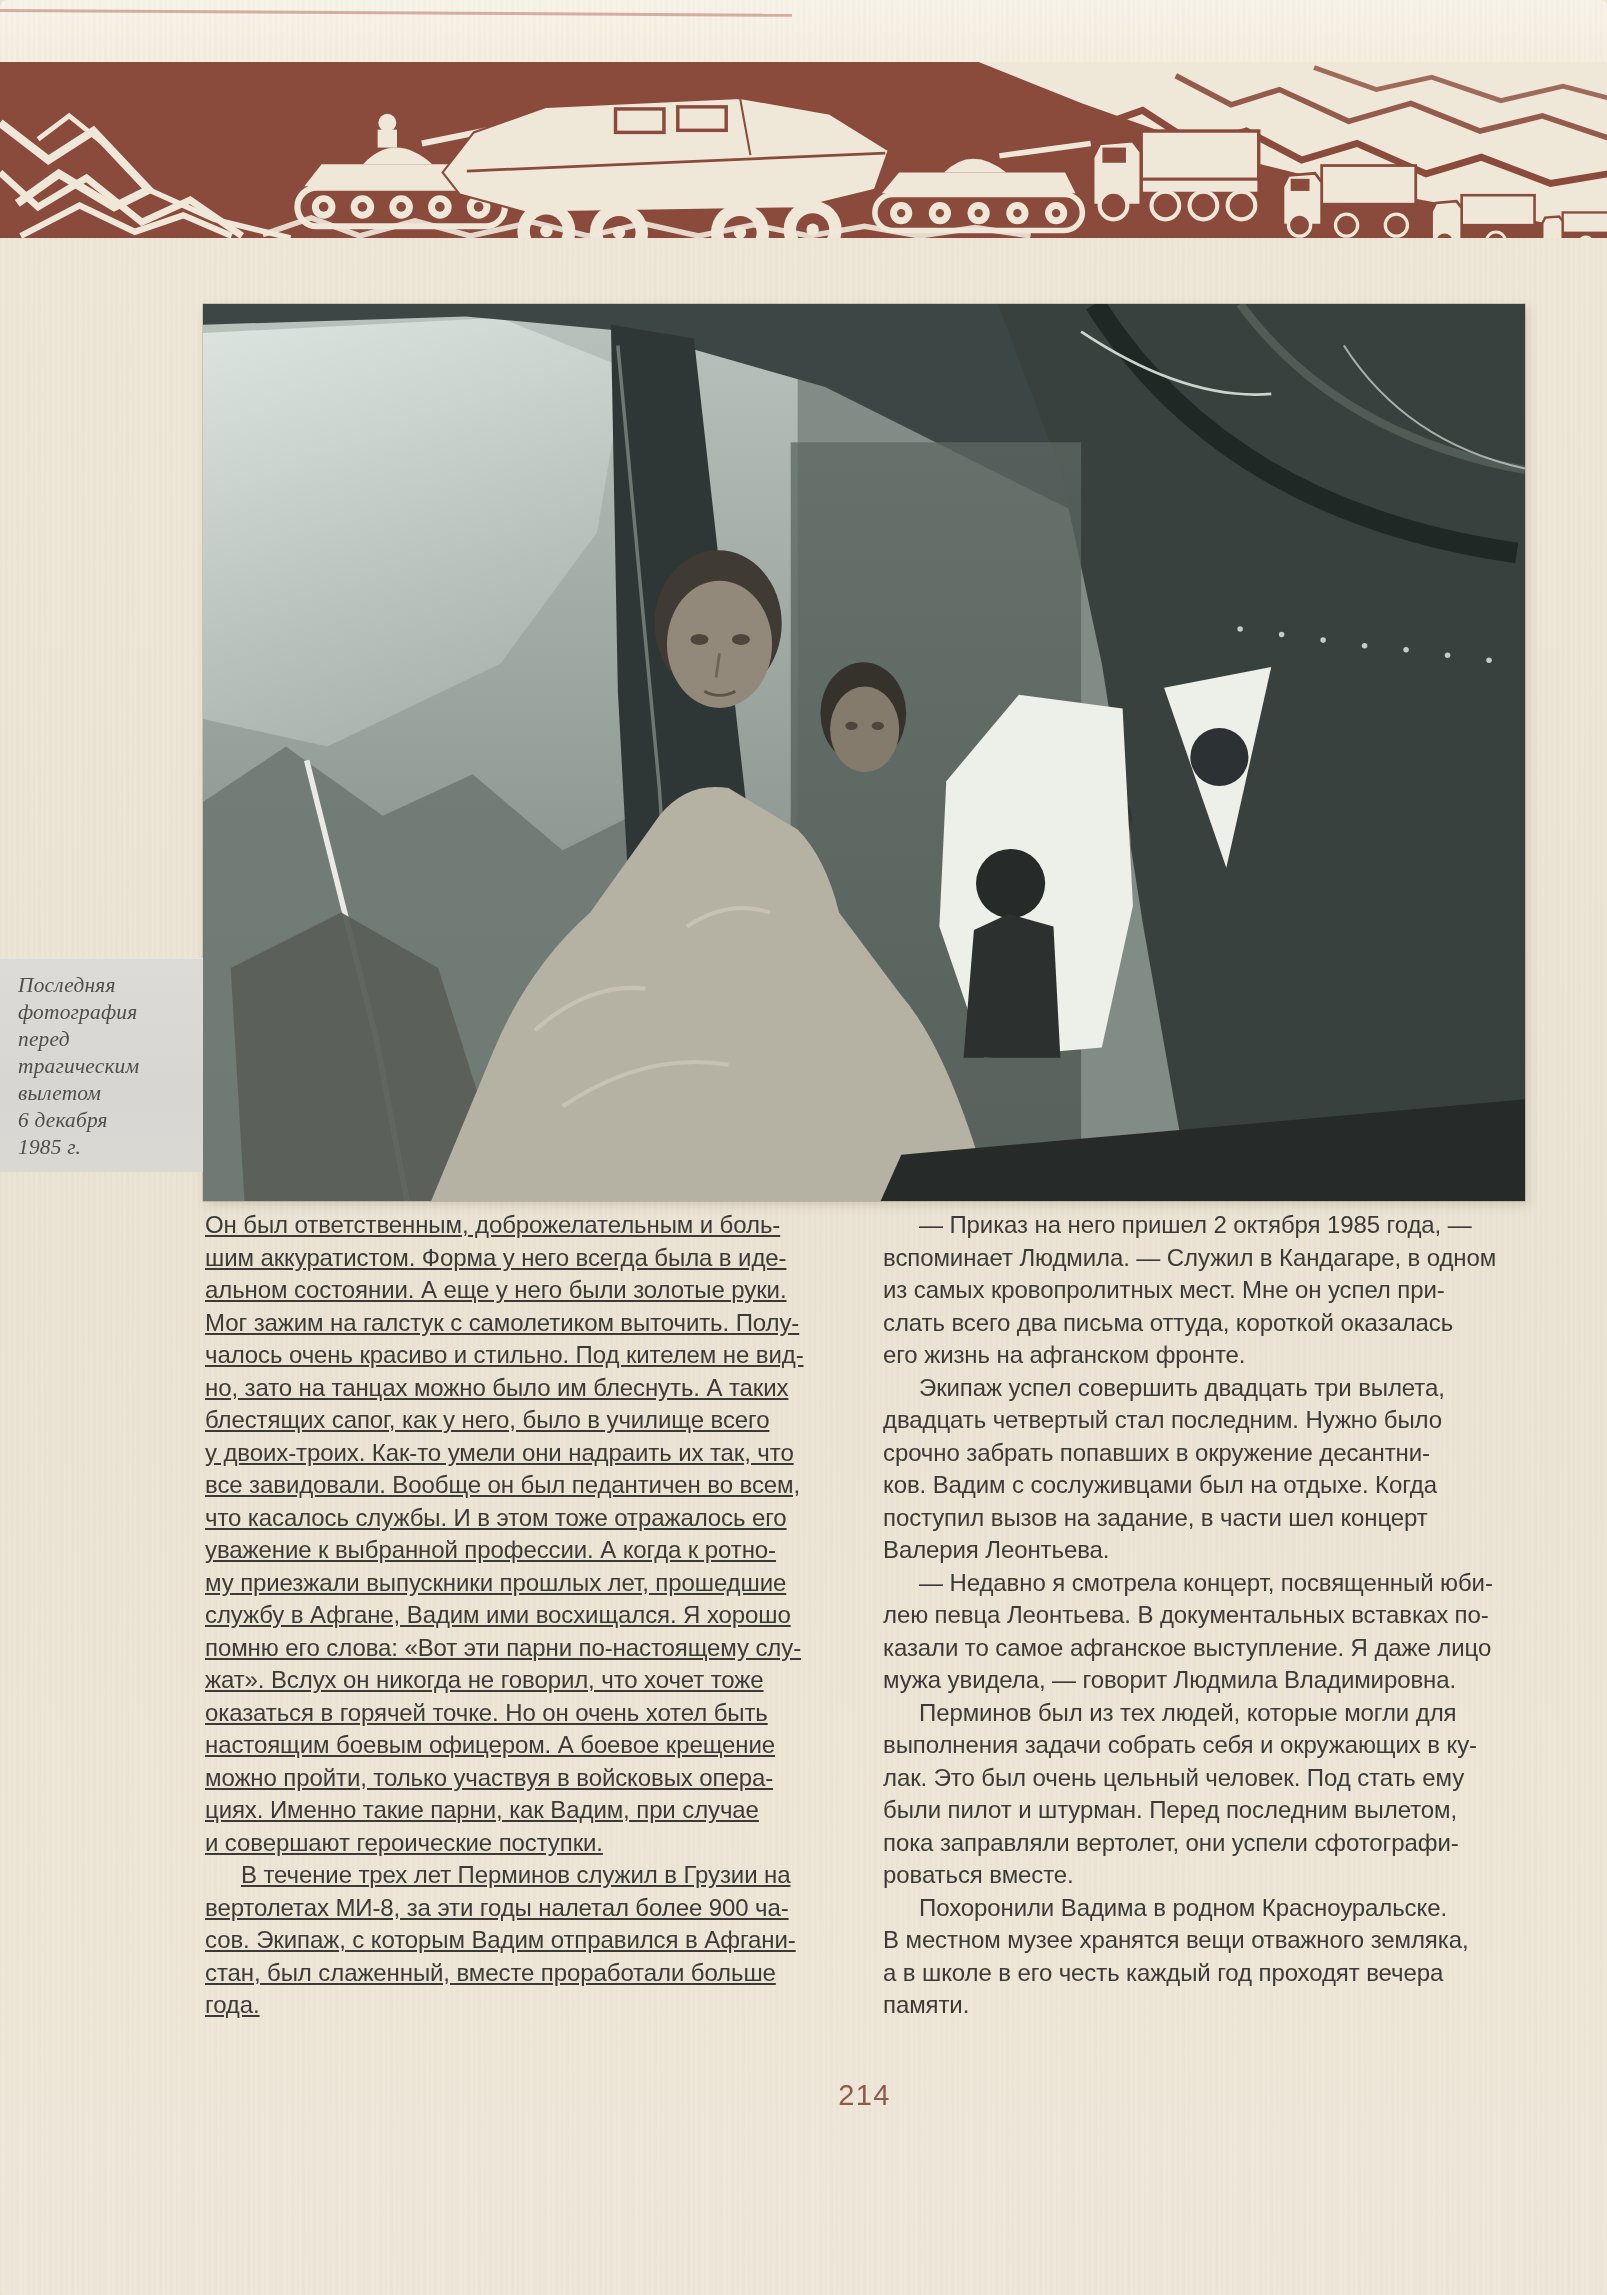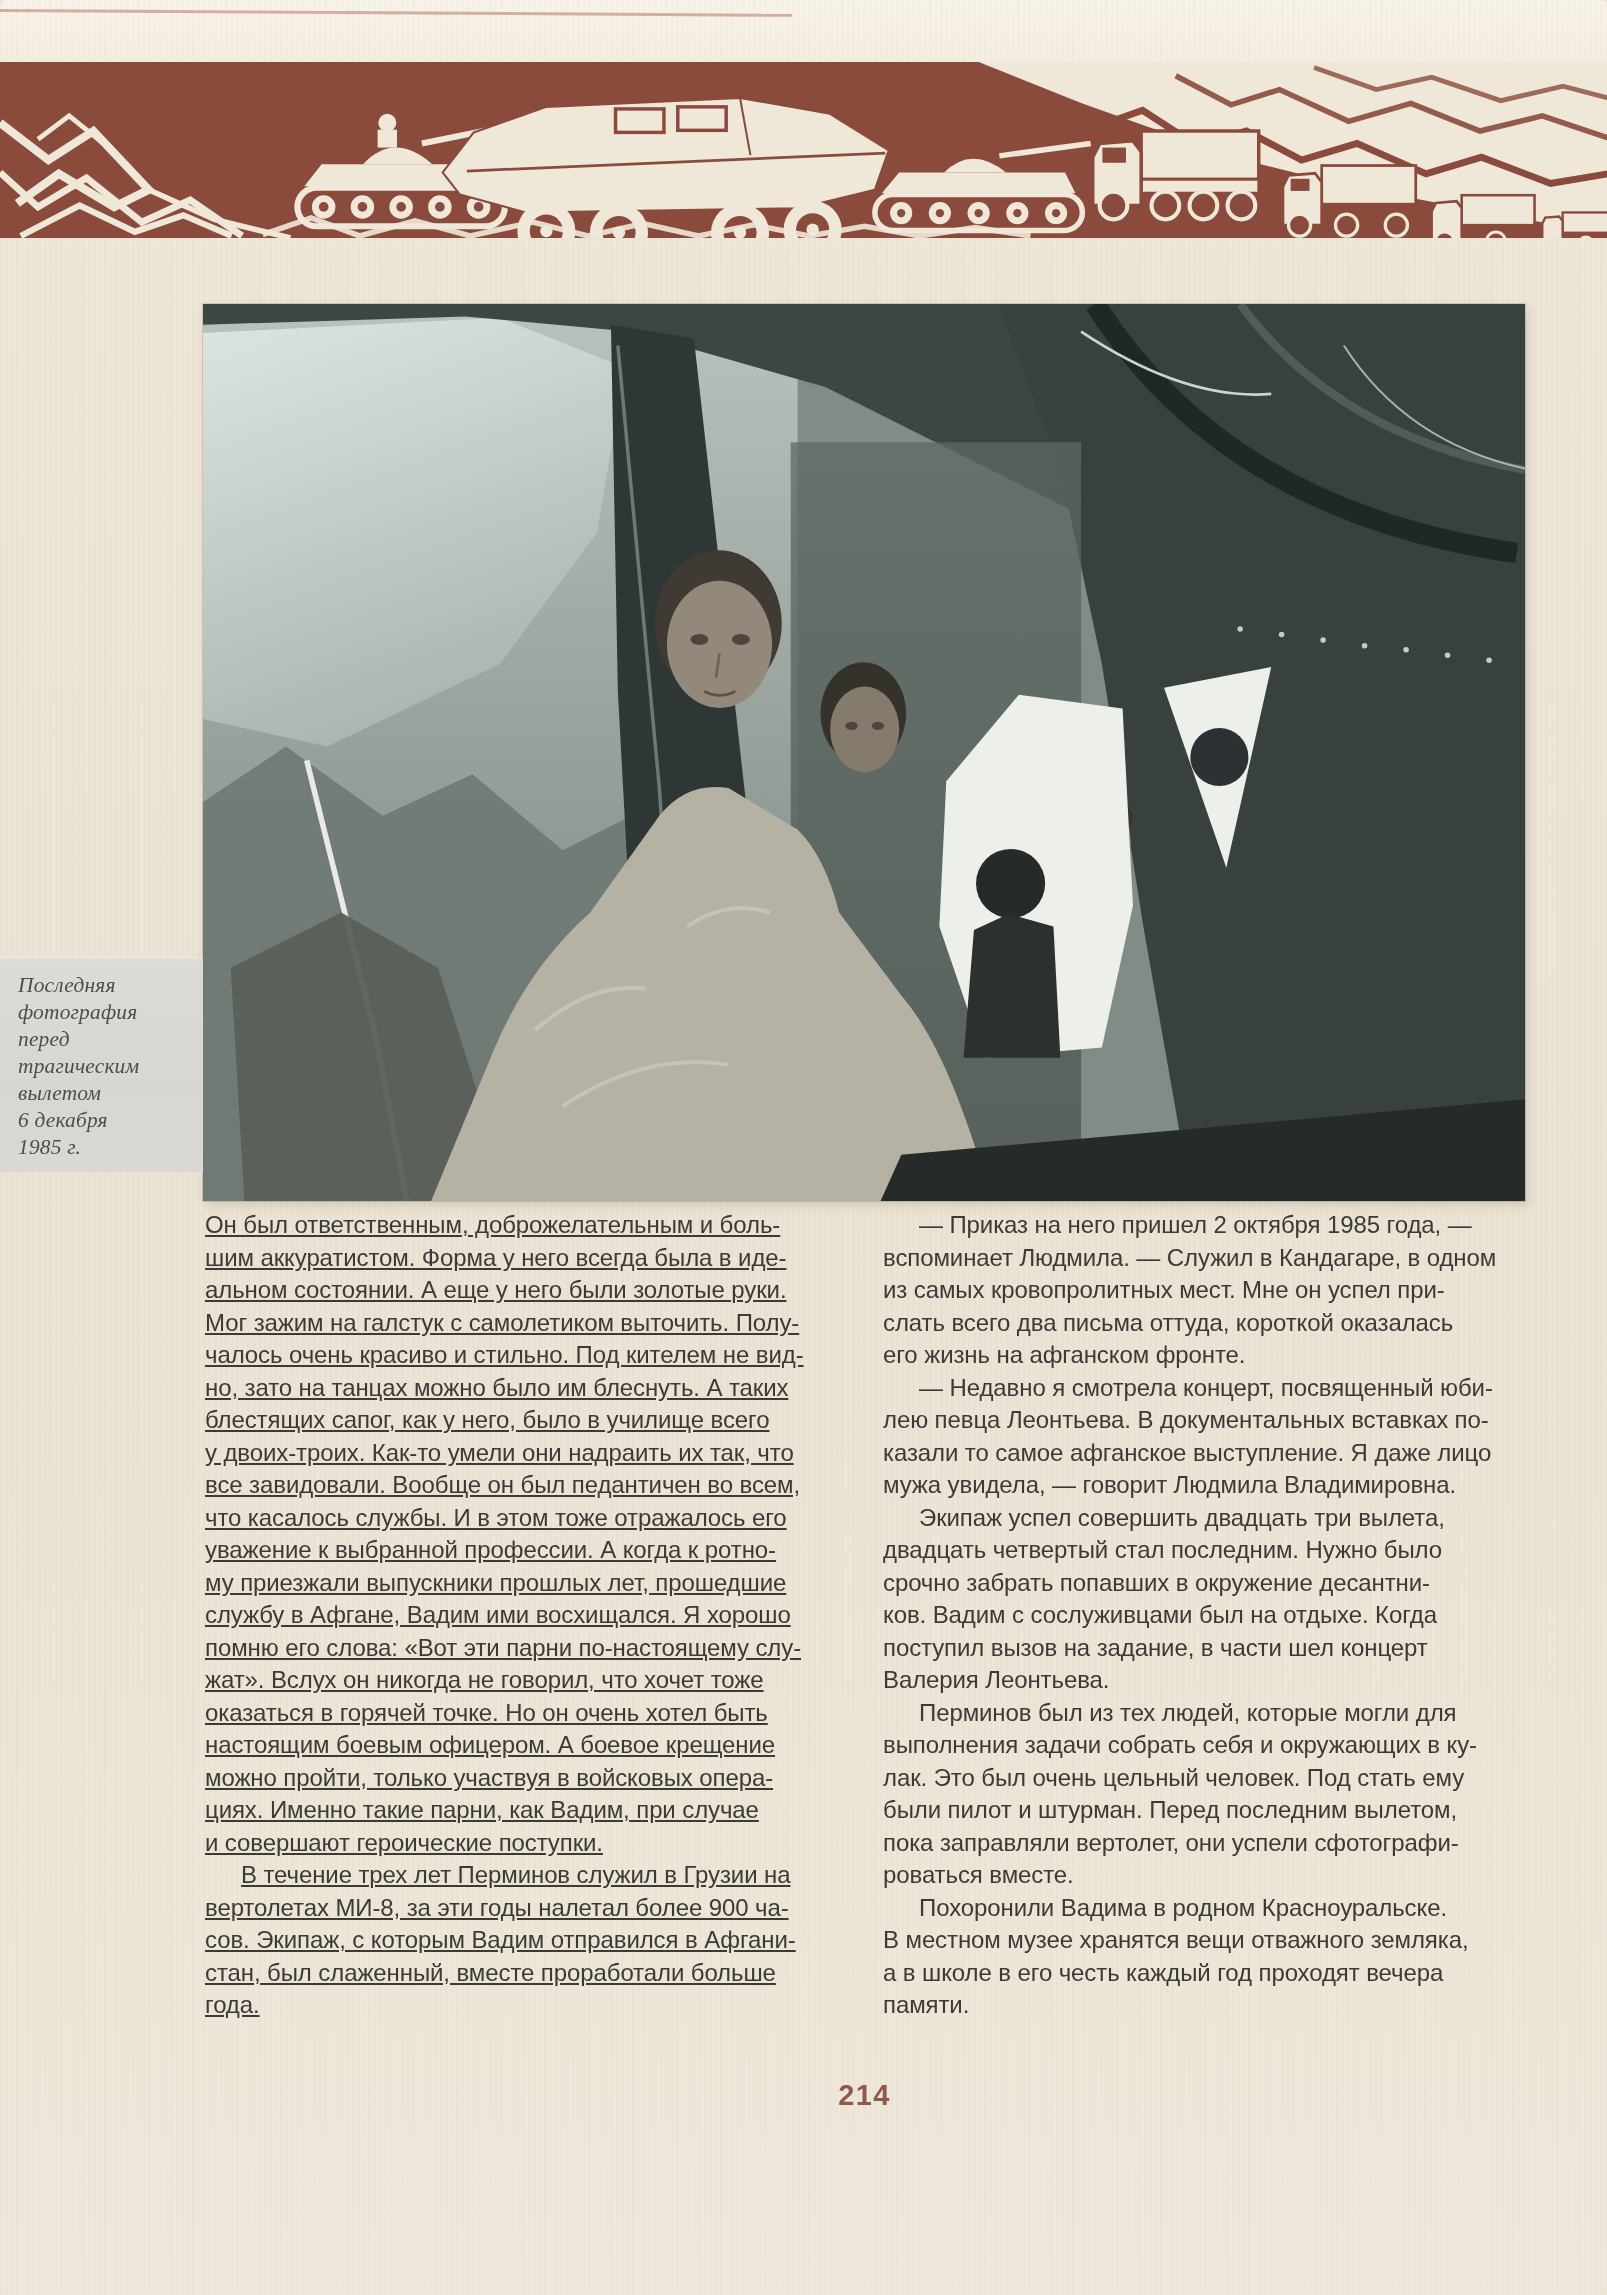--- a/index.html
+++ b/index.html
@@ -40,21 +40,21 @@
   .col{
     position:absolute;top:1209px;
     font-size:24px;line-height:32.5px;letter-spacing:-0.1px;color:#3B3A37;
   }
   .col p{margin:0;white-space:pre-line;}
   .col p.indent{text-indent:36px;}
   .col-left{left:205px;width:619px;text-decoration:underline;}
   .col-right{left:883px;width:653px;}
   .page-number{
     position:absolute;left:204px;top:2081px;width:1321px;text-align:center;
-    font-weight:bold;font-size:29px;line-height:1;letter-spacing:1.4px;color:#8E5A49;
+    font-weight:normal;font-size:29px;line-height:1;letter-spacing:1.4px;color:#8E5A49;
   }
 </style>
 </head>
 <body>
 
 <div class="page">
 
   <div class="hairline"></div>
 
   <svg class="band" viewBox="0 0 2325 255" preserveAspectRatio="none">
@@ -294,30 +294,30 @@
 стан, был слаженный, вместе проработали больше
 года.</p>
   </div>
 
   <div class="col col-right">
     <p class="indent">— Приказ на него пришел 2 октября 1985 года, —
 вспоминает Людмила. — Служил в Кандагаре, в одном
 из самых кровопролитных мест. Мне он успел при-
 слать всего два письма оттуда, короткой оказалась
 его жизнь на афганском фронте.</p>
-    <p class="indent">— Недавно я смотрела концерт, посвященный юби-
-лею певца Леонтьева. В документальных вставках по-
-казали то самое афганское выступление. Я даже лицо
-мужа увидела, — говорит Людмила Владимировна.</p>
     <p class="indent">Экипаж успел совершить двадцать три вылета,
 двадцать четвертый стал последним. Нужно было
 срочно забрать попавших в окружение десантни-
 ков. Вадим с сослуживцами был на отдыхе. Когда
 поступил вызов на задание, в части шел концерт
 Валерия Леонтьева.</p>
+    <p class="indent">— Недавно я смотрела концерт, посвященный юби-
+лею певца Леонтьева. В документальных вставках по-
+казали то самое афганское выступление. Я даже лицо
+мужа увидела, — говорит Людмила Владимировна.</p>
     <p class="indent">Перминов был из тех людей, которые могли для
 выполнения задачи собрать себя и окружающих в ку-
 лак. Это был очень цельный человек. Под стать ему
 были пилот и штурман. Перед последним вылетом,
 пока заправляли вертолет, они успели сфотографи-
 роваться вместе.</p>
     <p class="indent">Похоронили Вадима в родном Красноуральске.
 В местном музее хранятся вещи отважного земляка,
 а в школе в его честь каждый год проходят вечера
 памяти.</p>

